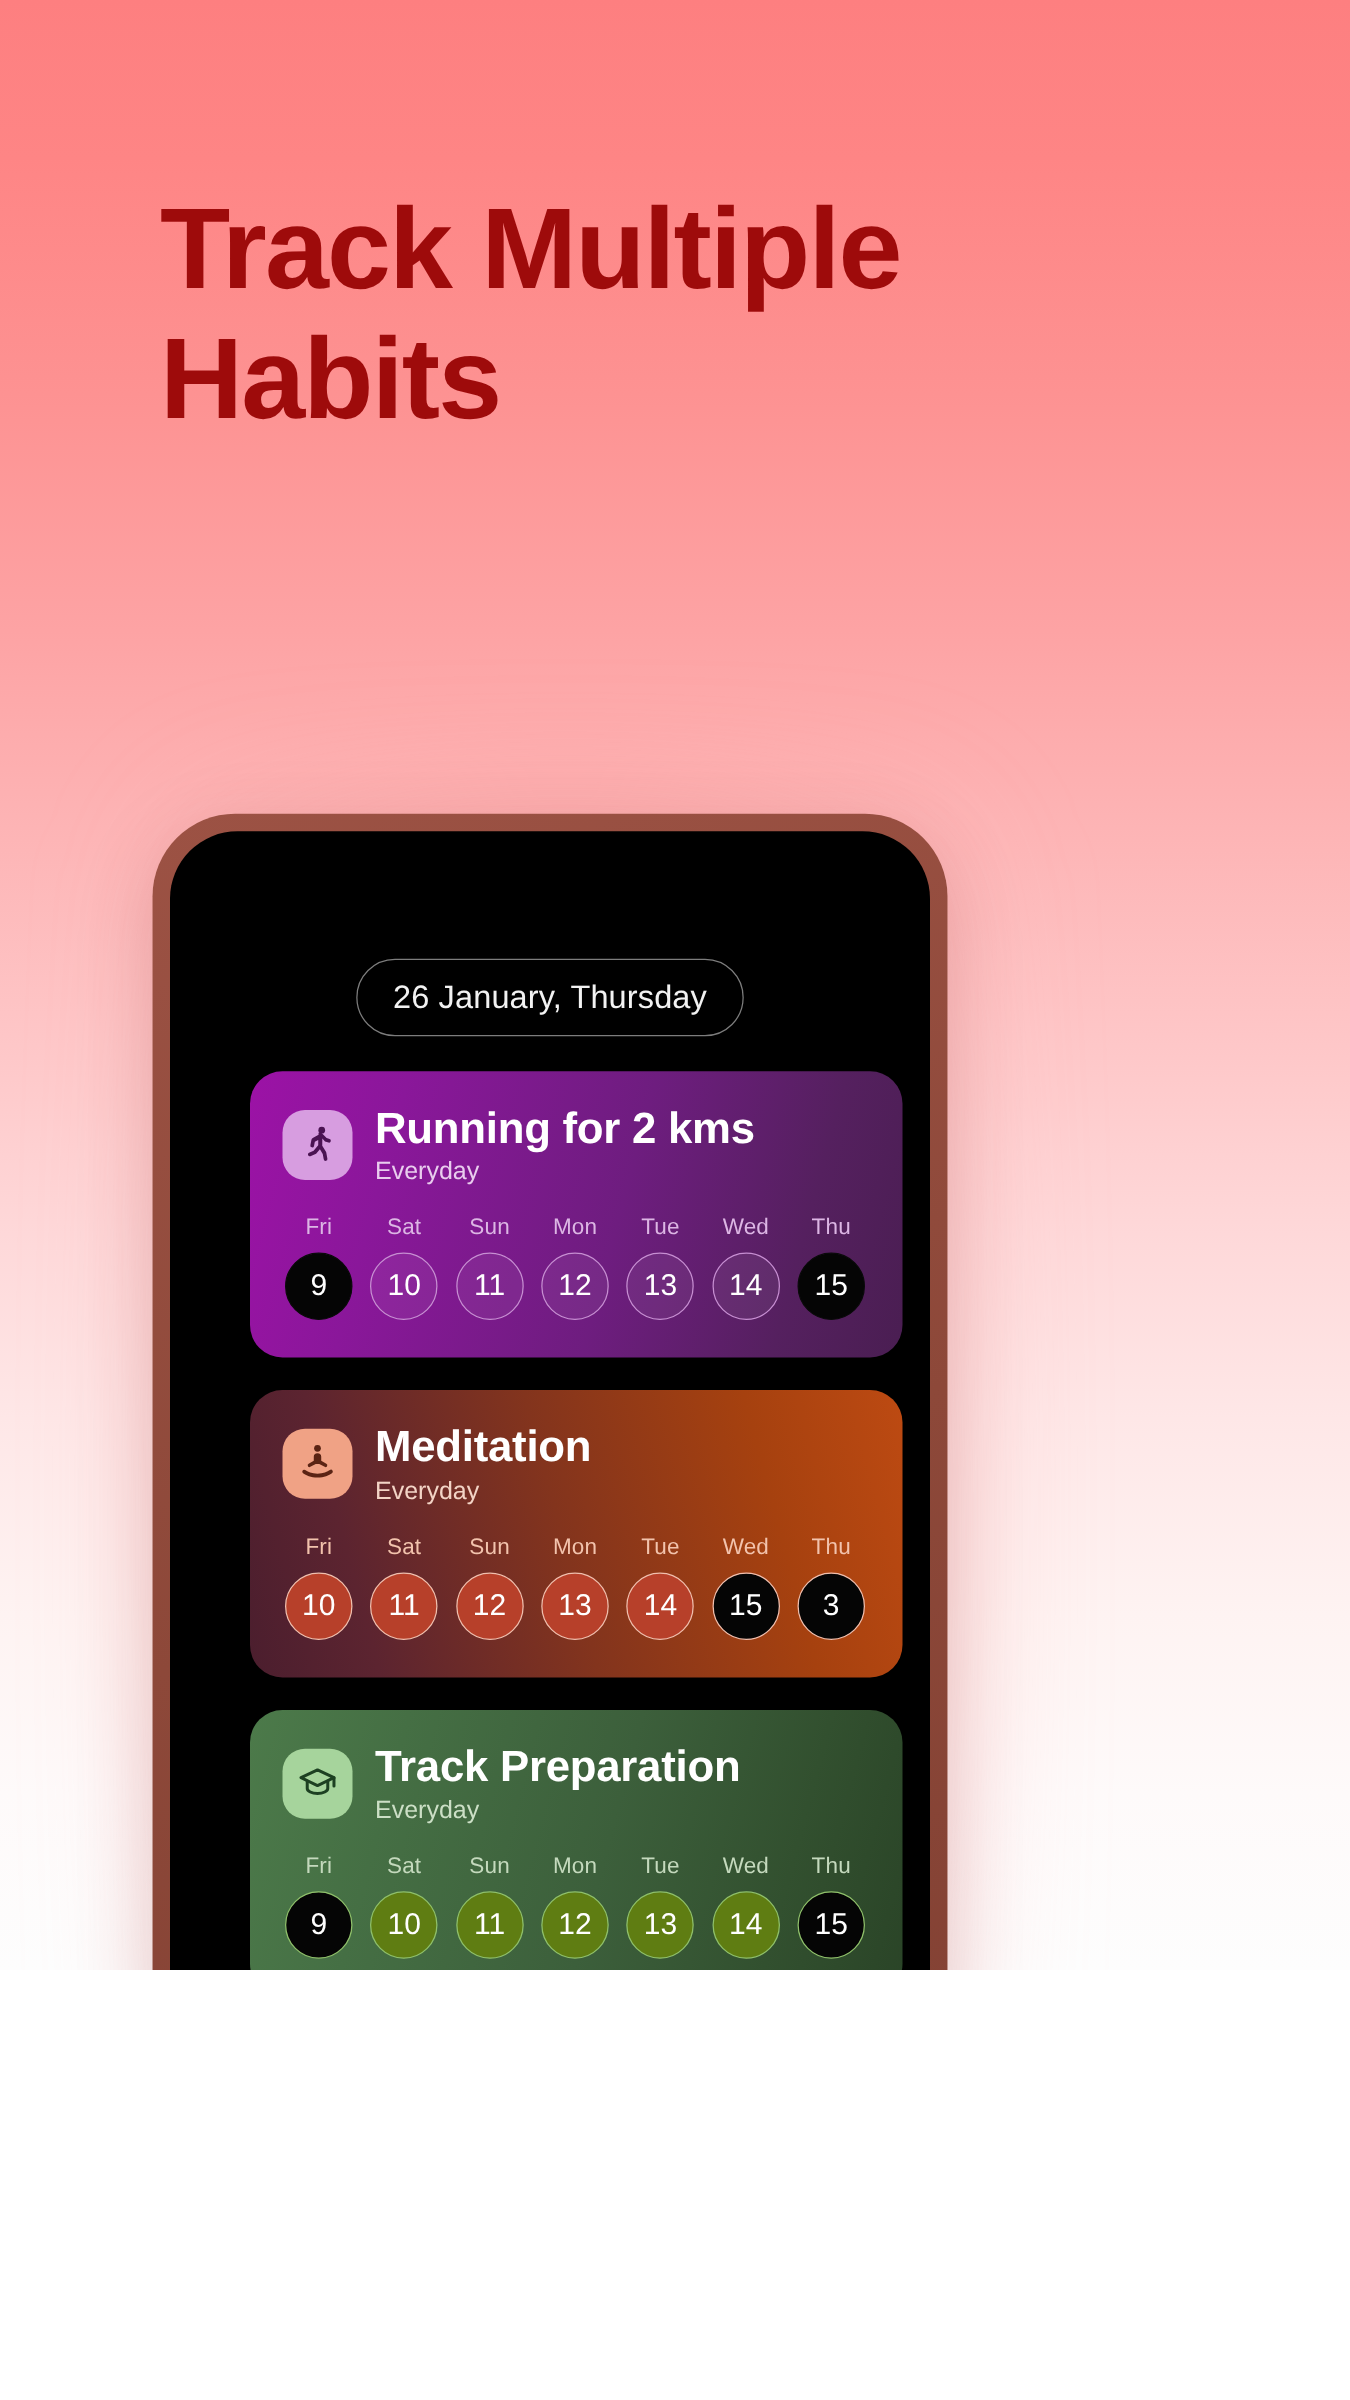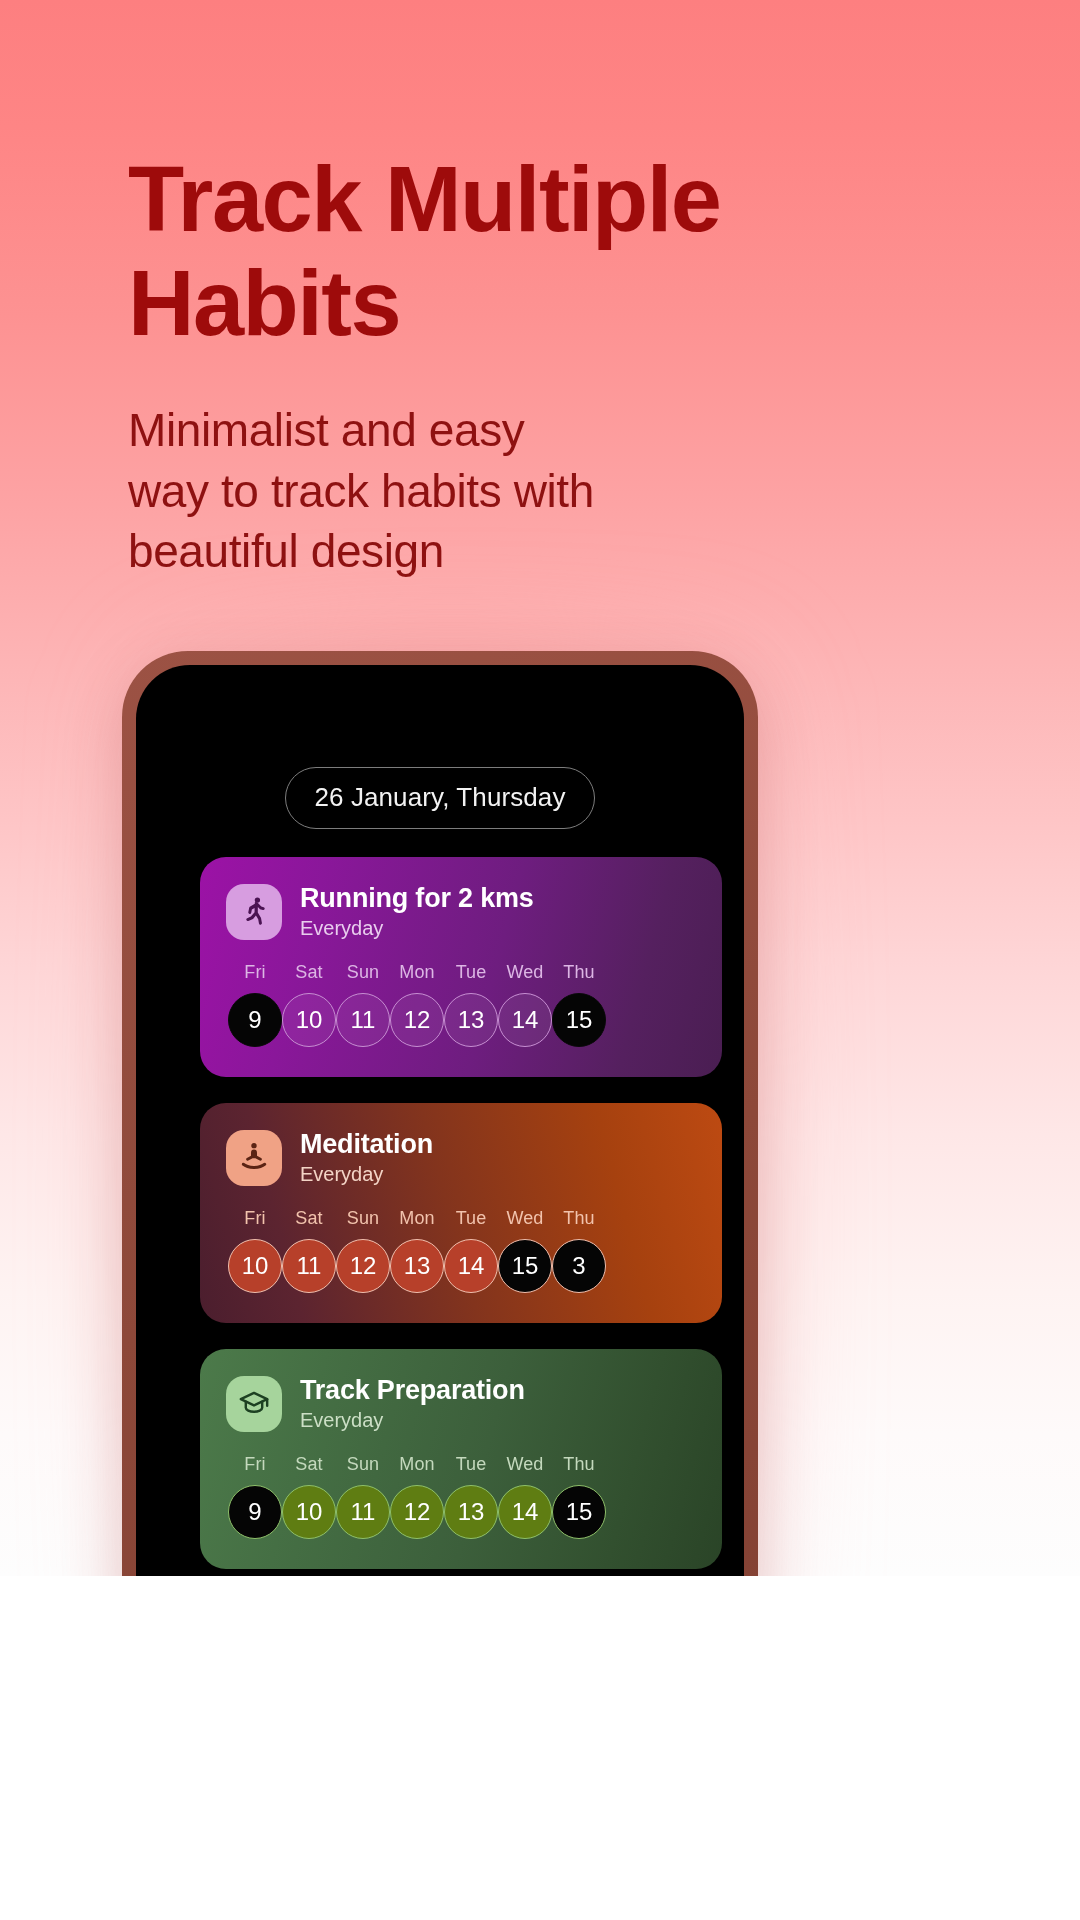--- a/index.html
+++ b/index.html
@@ -162,38 +162,38 @@
     justify-content: center;
   }
   .habit-icon.purple { background: #d79de0; }
   .habit-icon.rust   { background: #f0a285; }
   .habit-icon.green  { background: #a6d49c; }
   .habit-icon svg { display: block; }
 
   .card-titles { display: flex; flex-direction: column; gap: 2px; }
   .card-title {
     color: #ffffff;
-    font-size: 27px;
+    font-size: 35px;
     font-weight: 700;
     letter-spacing: -0.2px;
     line-height: 1.15;
   }
   .card-sub {
     font-size: 20px;
     font-weight: 400;
     line-height: 1.2;
   }
   .card-sub.purple { color: #e9cdee; }
   .card-sub.rust   { color: #f3d4c6; }
   .card-sub.green  { color: #ccdfc6; }
 
   
   .week {
     display: flex;
-    justify-content: flex-start;
+    justify-content: space-between;
     margin-top: 22px;
     padding: 0 4px 0 2px;
   }
   .day {
     display: flex;
     flex-direction: column;
     align-items: center;
     gap: 10px;
   }
   .day-label {
@@ -270,23 +270,20 @@
 </head>
 <body>
 
 <div class="stage">
 
   <div class="phone-glow"></div>
 
   <div class="copy">
     <h1 class="headline">Track Multiple
 Habits</h1>
-    <p class="subhead">Minimalist and easy
-way to track habits with
-beautiful design</p>
   </div>
 
   <div class="phone">
     <div class="screen">
 
       <div class="date-pill-row">
         <div class="date-pill">26 January, Thursday</div>
       </div>
 
       <div class="cards">

